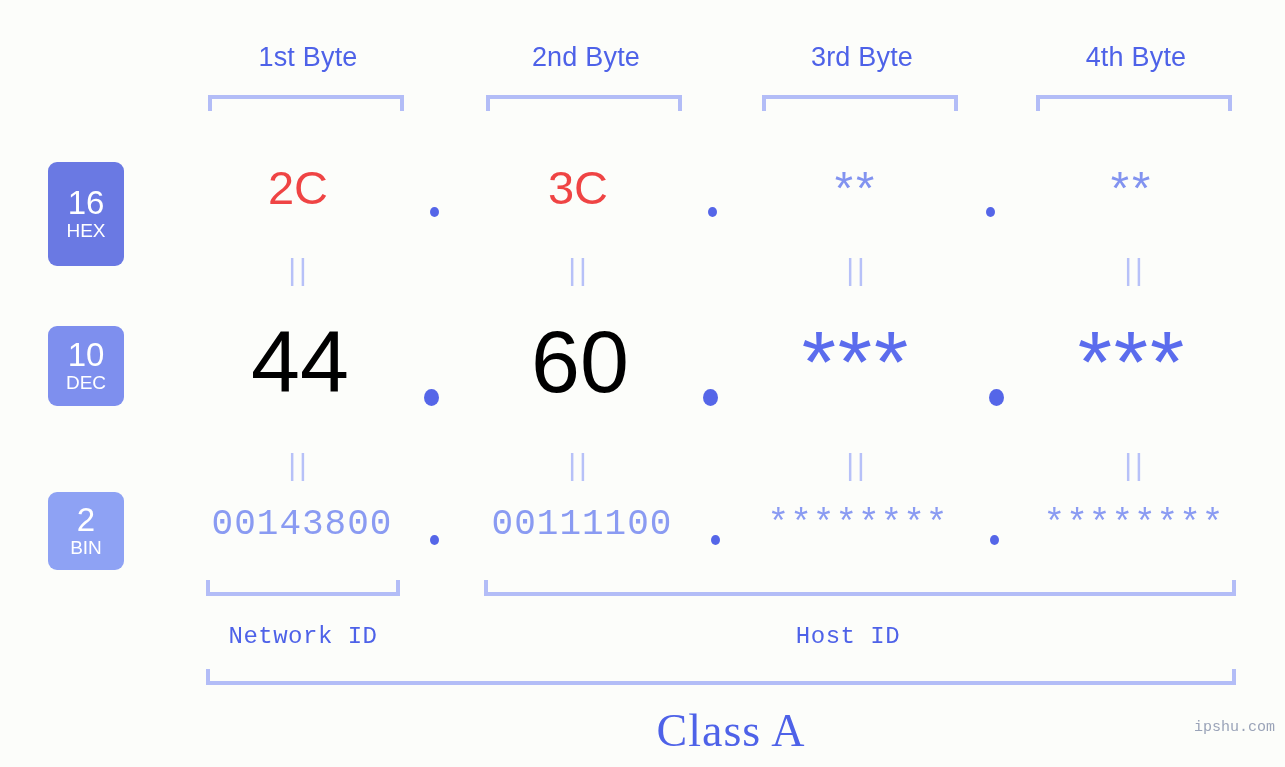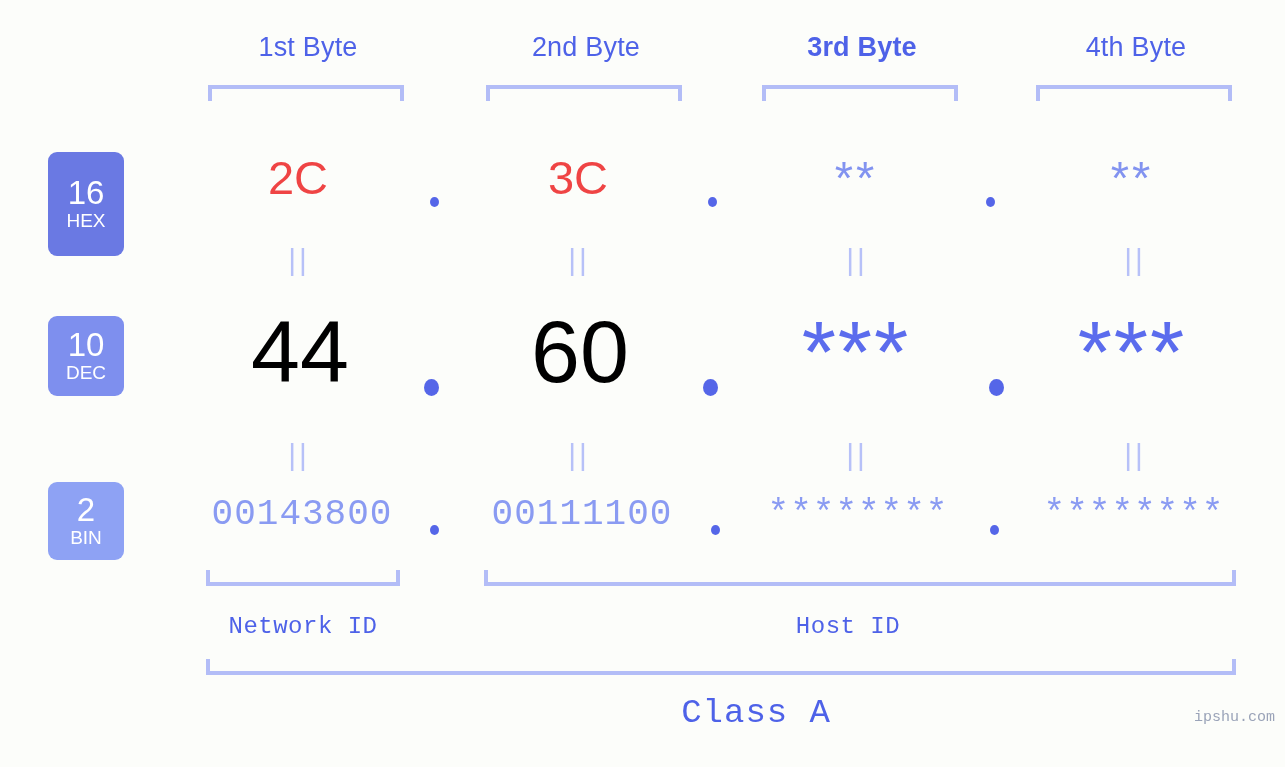--- a/index.html
+++ b/index.html
@@ -12,20 +12,21 @@
     height: 767px;
     position: relative;
     overflow: hidden;
     font-family: "Liberation Sans", sans-serif;
     -webkit-font-smoothing: antialiased;
   }
 
   .stage {
     position: absolute;
     inset: 0;
+    margin-top: 10px;
   }
 
   
   .byte-label {
     position: absolute;
     top: 32px;
     text-align: center;
     font-size: 27px;
     color: #4e62e8;
     font-family: "Liberation Sans", sans-serif;
@@ -145,25 +146,25 @@
     text-align: center;
     color: #4e62e8;
     font-size: 24px;
     white-space: nowrap;
     font-family: "Liberation Mono", monospace;
     letter-spacing: 0.5px;
   }
 
   .class-label {
     position: absolute;
-    text-align: right;
+    text-align: center;
     color: #4e62e8;
-    font-size: 34px;
-    white-space: nowrap;
-    font-family: Liberation Mono, monospace;
+    font-size: 46px;
+    white-space: nowrap;
+    font-family: Liberation Serif, serif;
     letter-spacing: 1px;
   }
 
   
   .watermark {
     position: absolute;
     right: 10px;
     top: 709px;
     font-size: 15px;
     color: #9aa3b8;
@@ -171,21 +172,21 @@
     letter-spacing: 0px;
   }
 </style>
 </head>
 <body>
 
 <div class="stage">
 
   <div class="byte-label" style="left:198px; width:220px;">1st Byte</div>
   <div class="byte-label" style="left:476px; width:220px;">2nd Byte</div>
-  <div class="byte-label" style="left:752px; width:220px;font-weight:bold;">3rd Byte</div>
+  <div class="byte-label" style="left:752px; width:220px;">3rd Byte</div>
   <div class="byte-label" style="left:1026px; width:220px;">4th Byte</div>
 
   <div class="bracket-top" style="left:208px; width:196px;"></div>
   <div class="bracket-top" style="left:486px; width:196px;"></div>
   <div class="bracket-top" style="left:762px; width:196px;"></div>
   <div class="bracket-top" style="left:1036px; width:196px;"></div>
 
   <div class="badge" id="badge-hex">
     <span class="num">16</span>
     <span class="nm">HEX</span>

